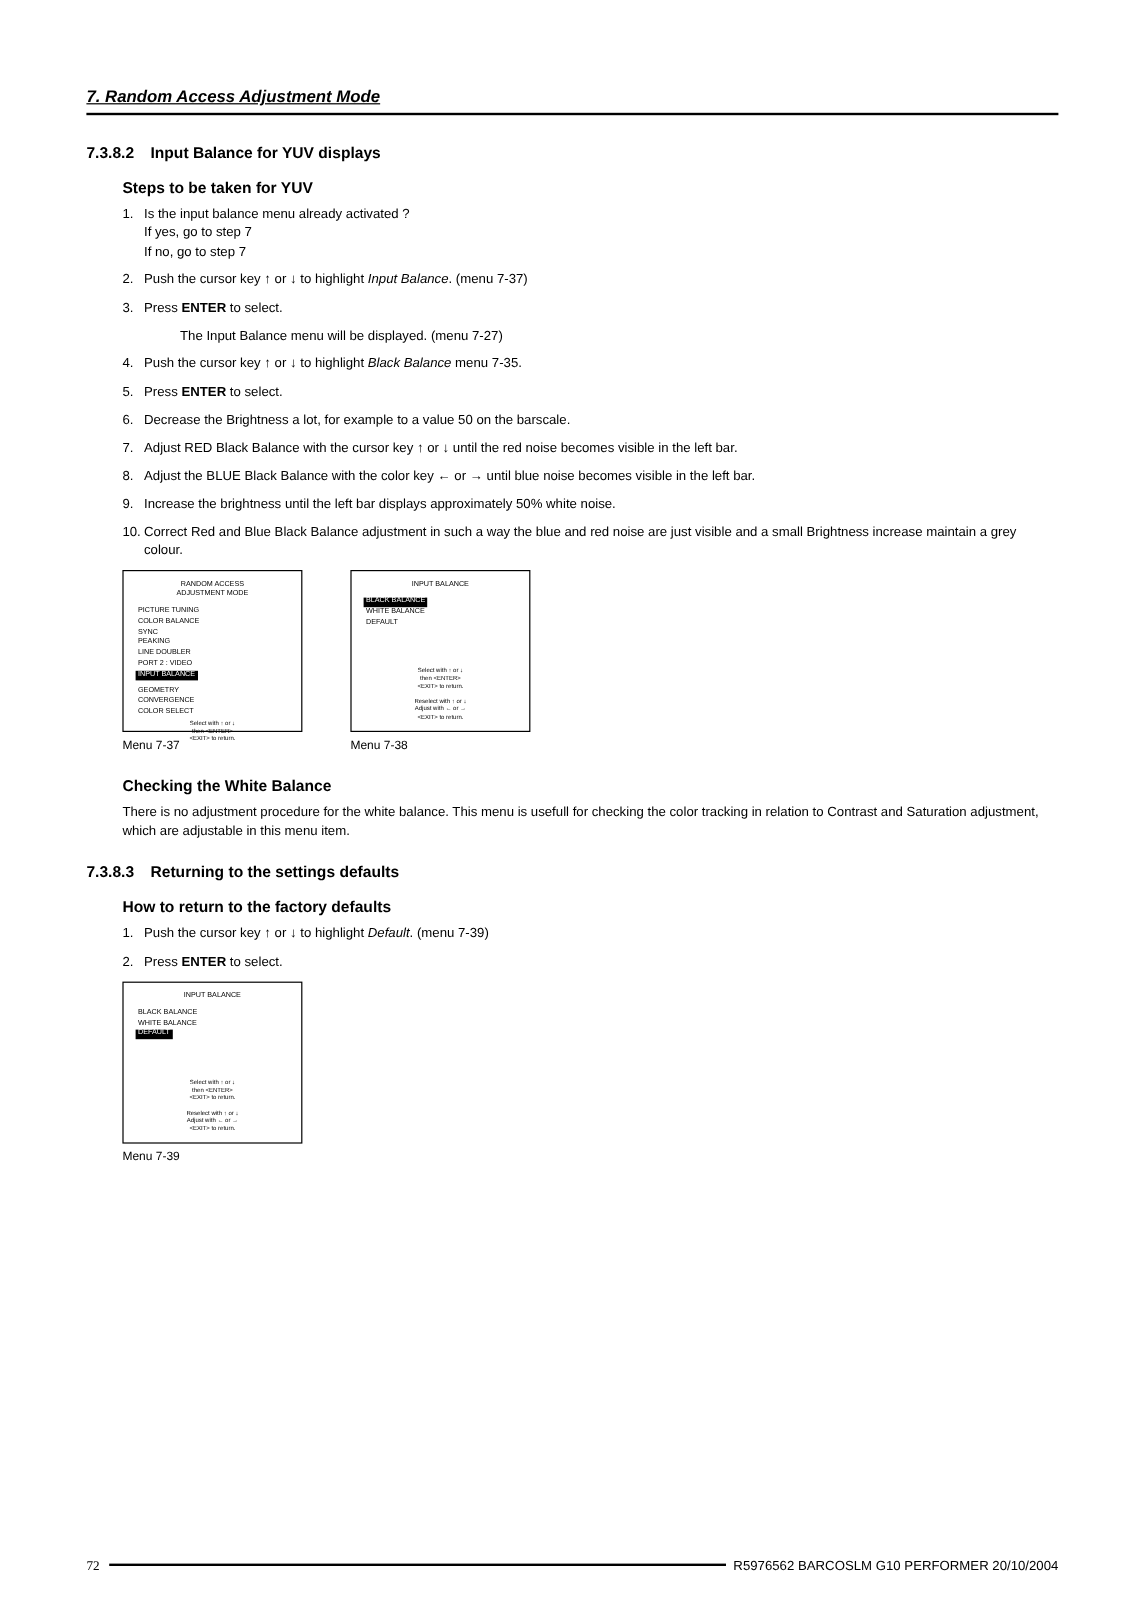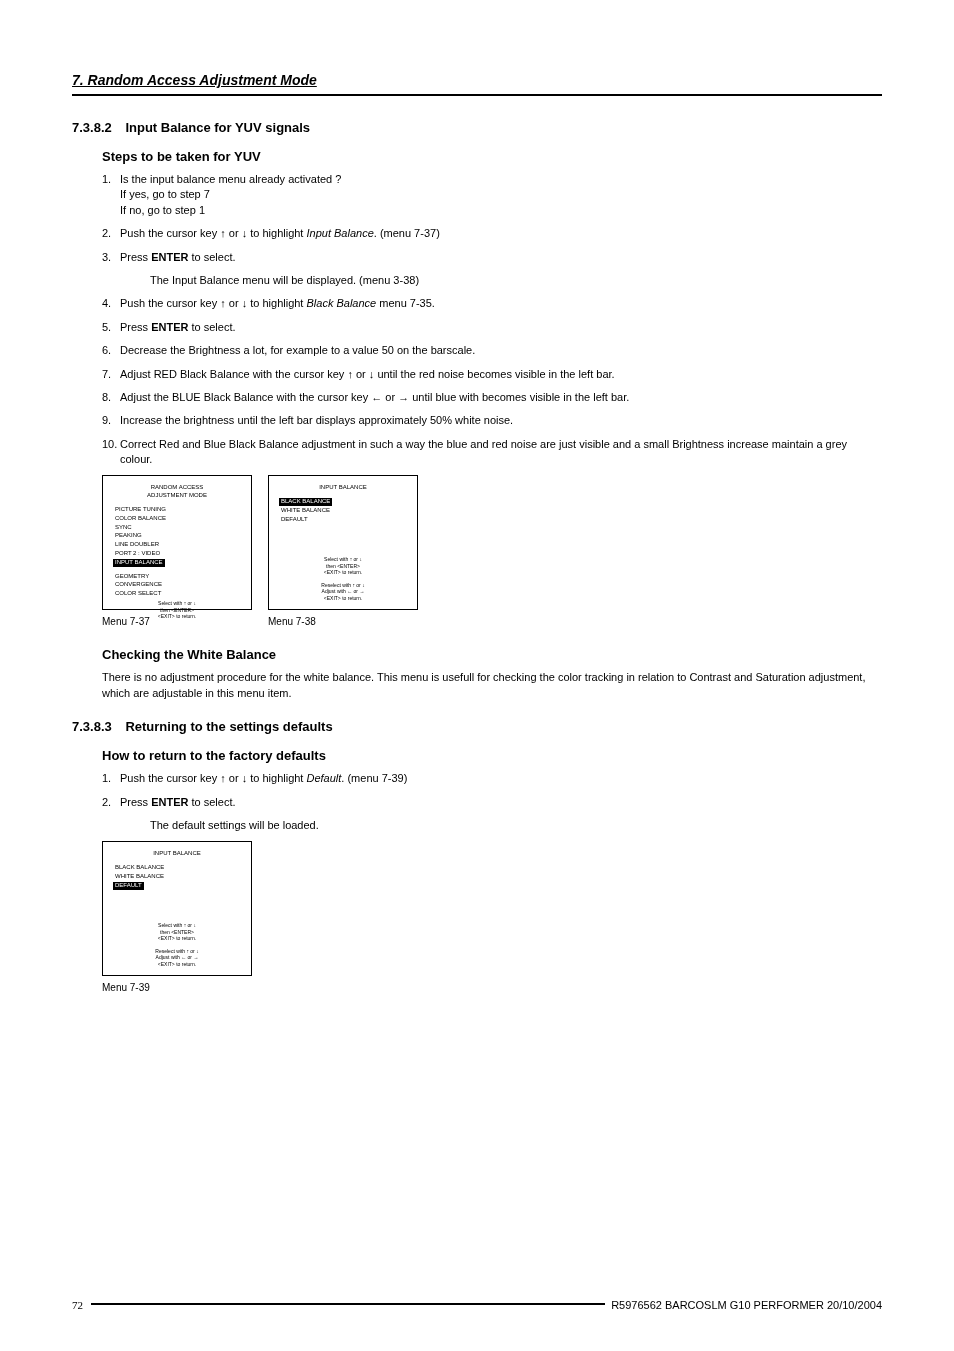--- a/index.html
+++ b/index.html
@@ -59,21 +59,21 @@
   }
   .enter-after {
     margin-left: 48px;
     font-size: 11px;
     line-height: 1.4;
     margin-bottom: 8px;
     margin-top: 4px;
   }
   .menus-row {
     display: flex;
-    gap: 16px;
+    gap: 40px;
     margin-left: 30px;
     margin-top: 8px;
     margin-bottom: 20px;
   }
   .menu-block { }
   .menu-box {
     border: 1px solid #000;
     width: 150px;
     height: 135px;
     padding: 8px 10px;
@@ -142,58 +142,58 @@
   .bold { font-weight: bold; }
 </style>
 </head>
 <body>
 
 <div class="chapter-header">7. Random Access Adjustment Mode</div>
 <hr class="header-rule">
 
 <div class="sec-num-title">
   <span class="sec-num">7.3.8.2</span>
-  <span>Input Balance for YUV signals</span>
+  <span>Input Balance for YUV displays</span>
 </div>
 
 <div class="sub-heading">Steps to be taken for YUV</div>
 
 <div class="steps" id="steps-7382">
     <div class="step-row">
       <div class="step-num">1.</div>
-      <div class="step-body">Is the input balance menu already activated ?<div class="step-sub">If yes, go to step 7</div><div class="step-sub">If no, go to step 1</div></div>
+      <div class="step-body">Is the input balance menu already activated ?<div class="step-sub">If yes, go to step 7</div><div class="step-sub">If no, go to step 7</div></div>
     </div>
     <div class="step-row">
       <div class="step-num">2.</div>
       <div class="step-body">Push the cursor key ↑ or ↓ to highlight <span class="italic">Input Balance</span>.  (menu 7-37)</div>
     </div>
     <div class="step-row">
       <div class="step-num">3.</div>
       <div class="step-body">Press <span class="bold">ENTER</span> to select.</div>
     </div>
-    <div class="enter-after">The Input Balance menu will be displayed.  (menu 3-38)</div>
+    <div class="enter-after">The Input Balance menu will be displayed.  (menu 7-27)</div>
     <div class="step-row">
       <div class="step-num">4.</div>
       <div class="step-body">Push the cursor key ↑ or ↓ to highlight <span class="italic">Black Balance</span> menu 7-35.</div>
     </div>
     <div class="step-row">
       <div class="step-num">5.</div>
       <div class="step-body">Press <span class="bold">ENTER</span> to select.</div>
     </div>
     <div class="step-row">
       <div class="step-num">6.</div>
       <div class="step-body">Decrease the Brightness a lot, for example to a value 50 on the barscale.</div>
     </div>
     <div class="step-row">
       <div class="step-num">7.</div>
       <div class="step-body">Adjust RED Black Balance with the cursor key ↑ or ↓ until the red noise becomes visible in the left bar.</div>
     </div>
     <div class="step-row">
       <div class="step-num">8.</div>
-      <div class="step-body">Adjust the BLUE Black Balance with the cursor key ← or → until blue with becomes visible in the left bar.</div>
+      <div class="step-body">Adjust the BLUE Black Balance with the color key ← or → until blue noise becomes visible in the left bar.</div>
     </div>
     <div class="step-row">
       <div class="step-num">9.</div>
       <div class="step-body">Increase the brightness until the left bar displays approximately 50% white noise.</div>
     </div>
     <div class="step-row">
       <div class="step-num">10.</div>
       <div class="step-body">Correct Red and Blue Black Balance adjustment in such a way the blue and red noise are just visible and a small Brightness increase maintain a grey colour.</div>
     </div>
   </div>
@@ -257,21 +257,20 @@
 
 <div class="steps" id="steps-7383">
     <div class="step-row">
       <div class="step-num">1.</div>
       <div class="step-body">Push the cursor key ↑ or ↓ to highlight <span class="italic">Default</span>.  (menu 7-39)</div>
     </div>
     <div class="step-row">
       <div class="step-num">2.</div>
       <div class="step-body">Press <span class="bold">ENTER</span> to select.</div>
     </div>
-    <div class="enter-after">The default settings will be loaded.</div>
   </div>
 
 <div class="menus-row">
   <div class="menu-block">
     <div class="menu-box" id="menu39">
         <div class="menu-title" style="white-space: pre-line;">INPUT BALANCE</div>
         <div class="menu-items">
           <div class="menu-item">BLACK BALANCE</div>
           <div class="menu-item">WHITE BALANCE</div>
           <div class="menu-item selected">DEFAULT</div>

